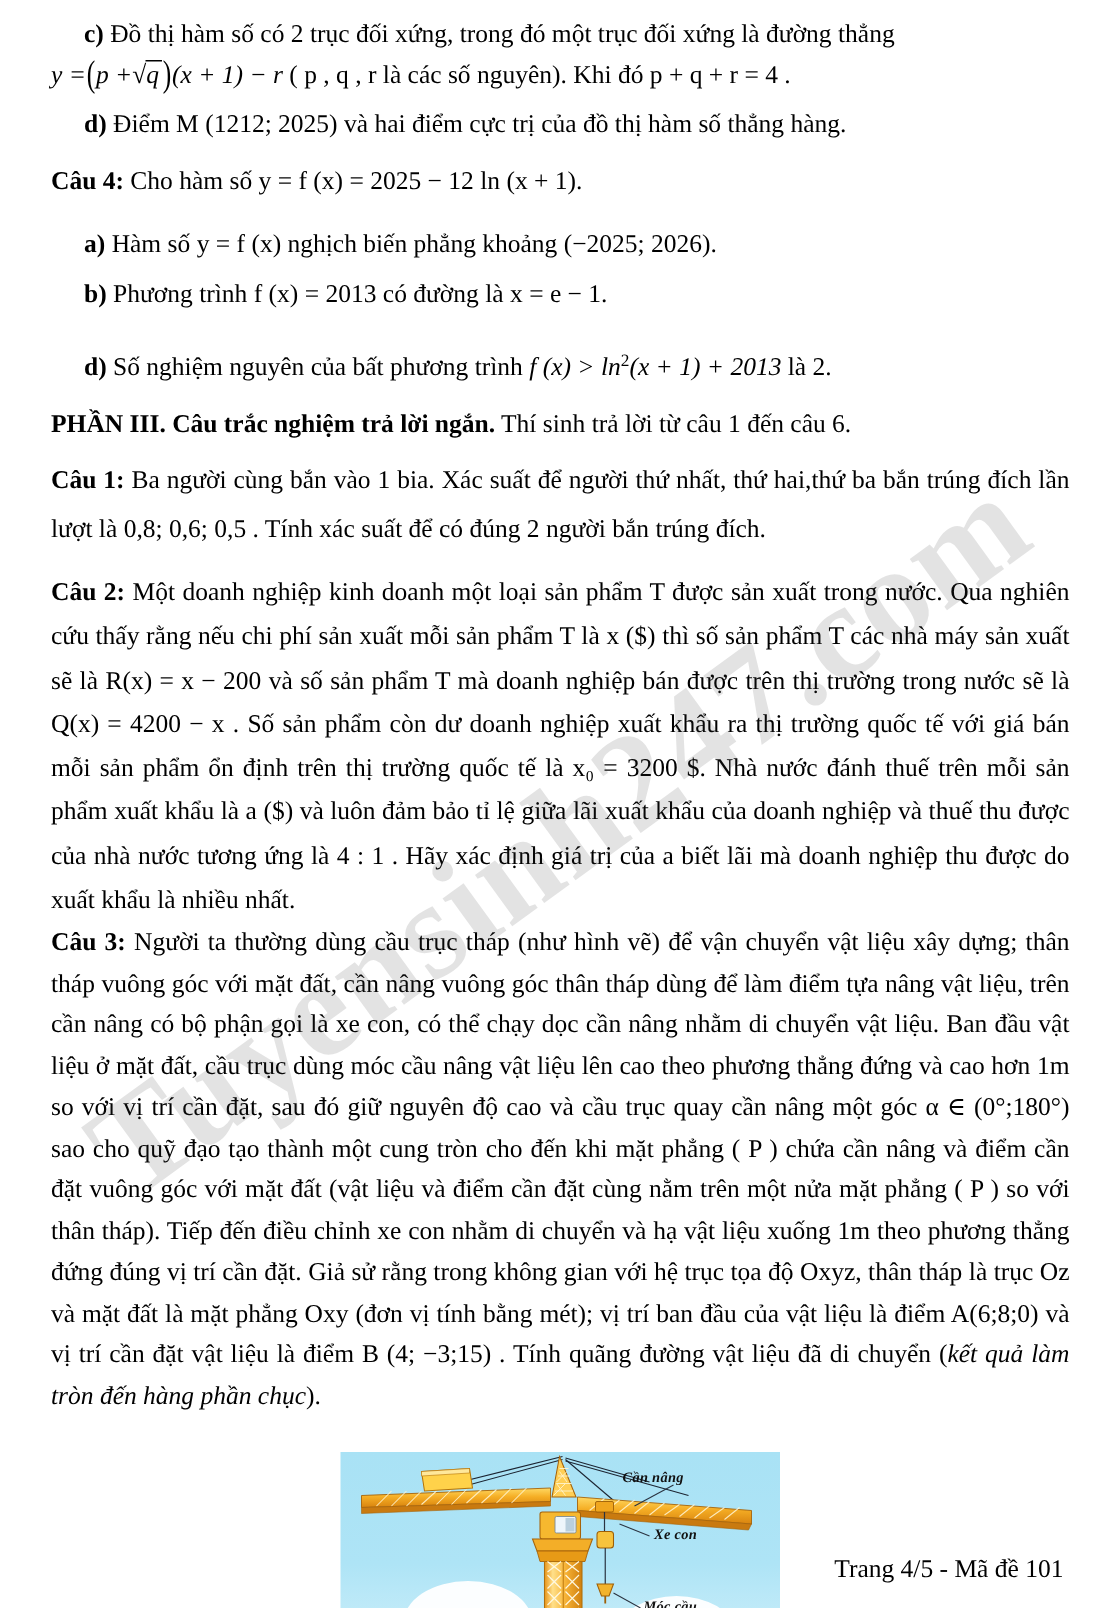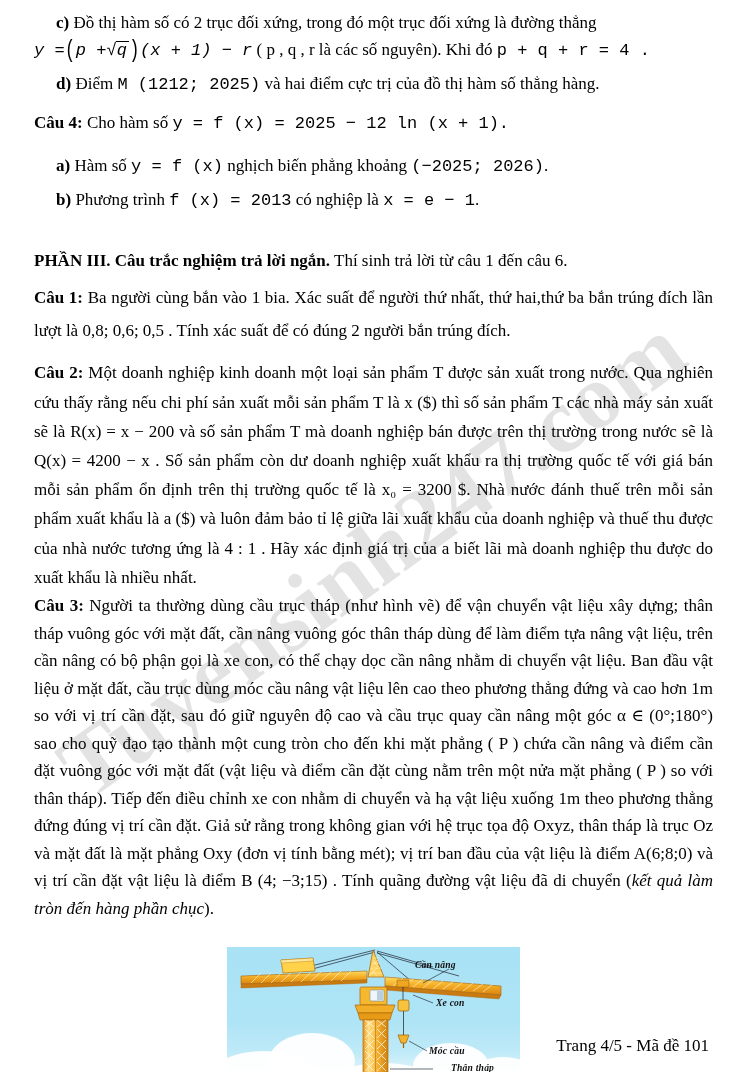--- a/index.html
+++ b/index.html
@@ -56,21 +56,21 @@
   }
   p.indent { text-indent: 22px; }
   .gap-s { height: 6px; }
   .gap-m { height: 11px; }
   .gap-l { height: 16px; }
 
   b, .bold { font-weight: 700; }
   .it { font-style: italic; }
 
   
-  .math { font-family: Liberation Mono, monospace; white-space: nowrap; }
+  .math { font-family: Liberation Serif, serif; white-space: nowrap; }
   .math .v { font-style: italic; }
   .sup { font-size: 0.68em; vertical-align: 0.5em; }
   .paren-big {
     display: inline-block;
     transform: scaleY(1.45);
     transform-origin: center;
     margin: 0 0.5px;
   }
   .sqrt {
     display: inline-block;
@@ -167,29 +167,35 @@
       <span>nghịch biến phẳng khoảng</span>
       <span class="math v">(−2025; 2026)</span><span>.</span>
     </p>
 
     <div class="gap-s"></div>
 
     <p class="line indent">
       <b>b)</b>
       <span>Phương trình</span>
       <span class="math v">f (x) = 2013</span>
-      <span>có nghiệp là</span>
+      <span>có đường là</span>
       <span class="math v">x = e − 1</span><span>.</span>
     </p>
 
     <div class="gap-l"></div>
 
 
     <div class="gap-s"></div>
 
+    <p class="line indent">
+      <b>d)</b>
+      <span>Số nghiệm nguyên của bất phương trình</span>
+      <span class="math"><span class="v">f (x) &gt; ln</span><span class="sup">2</span><span class="v">(x + 1) + 2013</span></span>
+      <span>là 2.</span>
+    </p>
 
     <div class="gap-m"></div>
 
     <p class="line">
       <b>PHẦN III. Câu trắc nghiệm trả lời ngắn.</b>
       <span>Thí sinh trả lời từ câu 1 đến câu 6.</span>
     </p>
 
     <div class="gap-s"></div>
 

